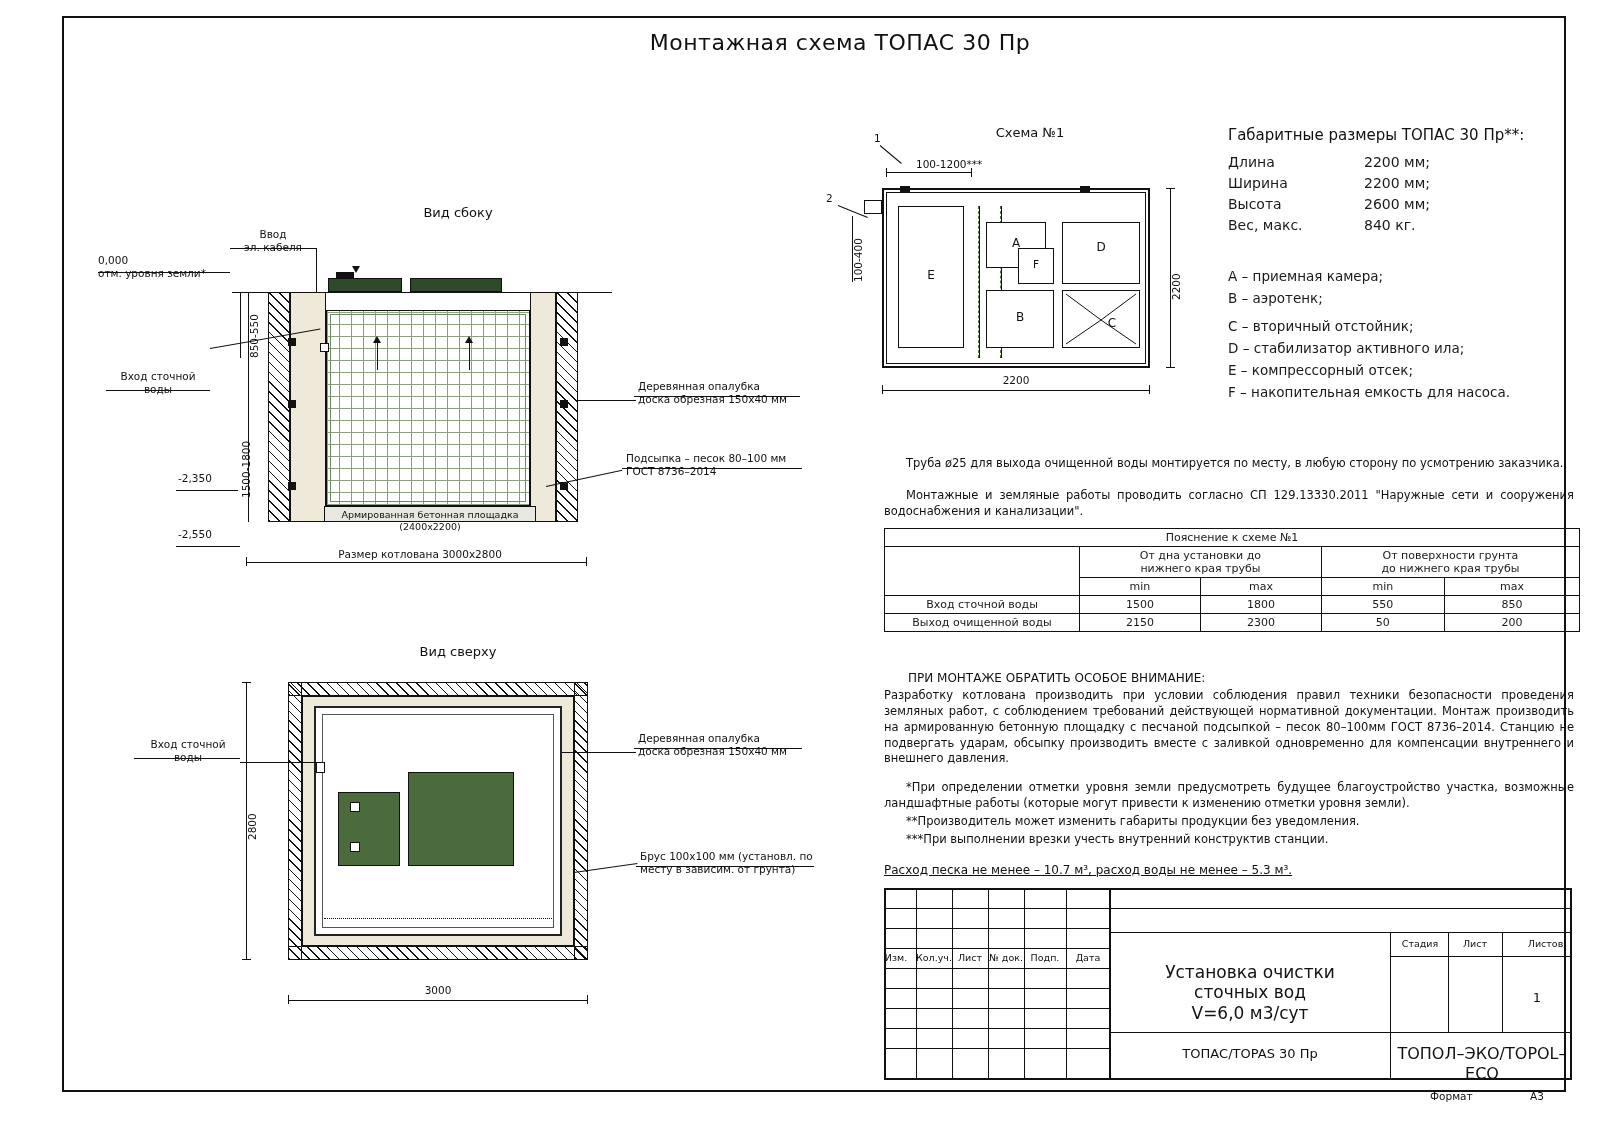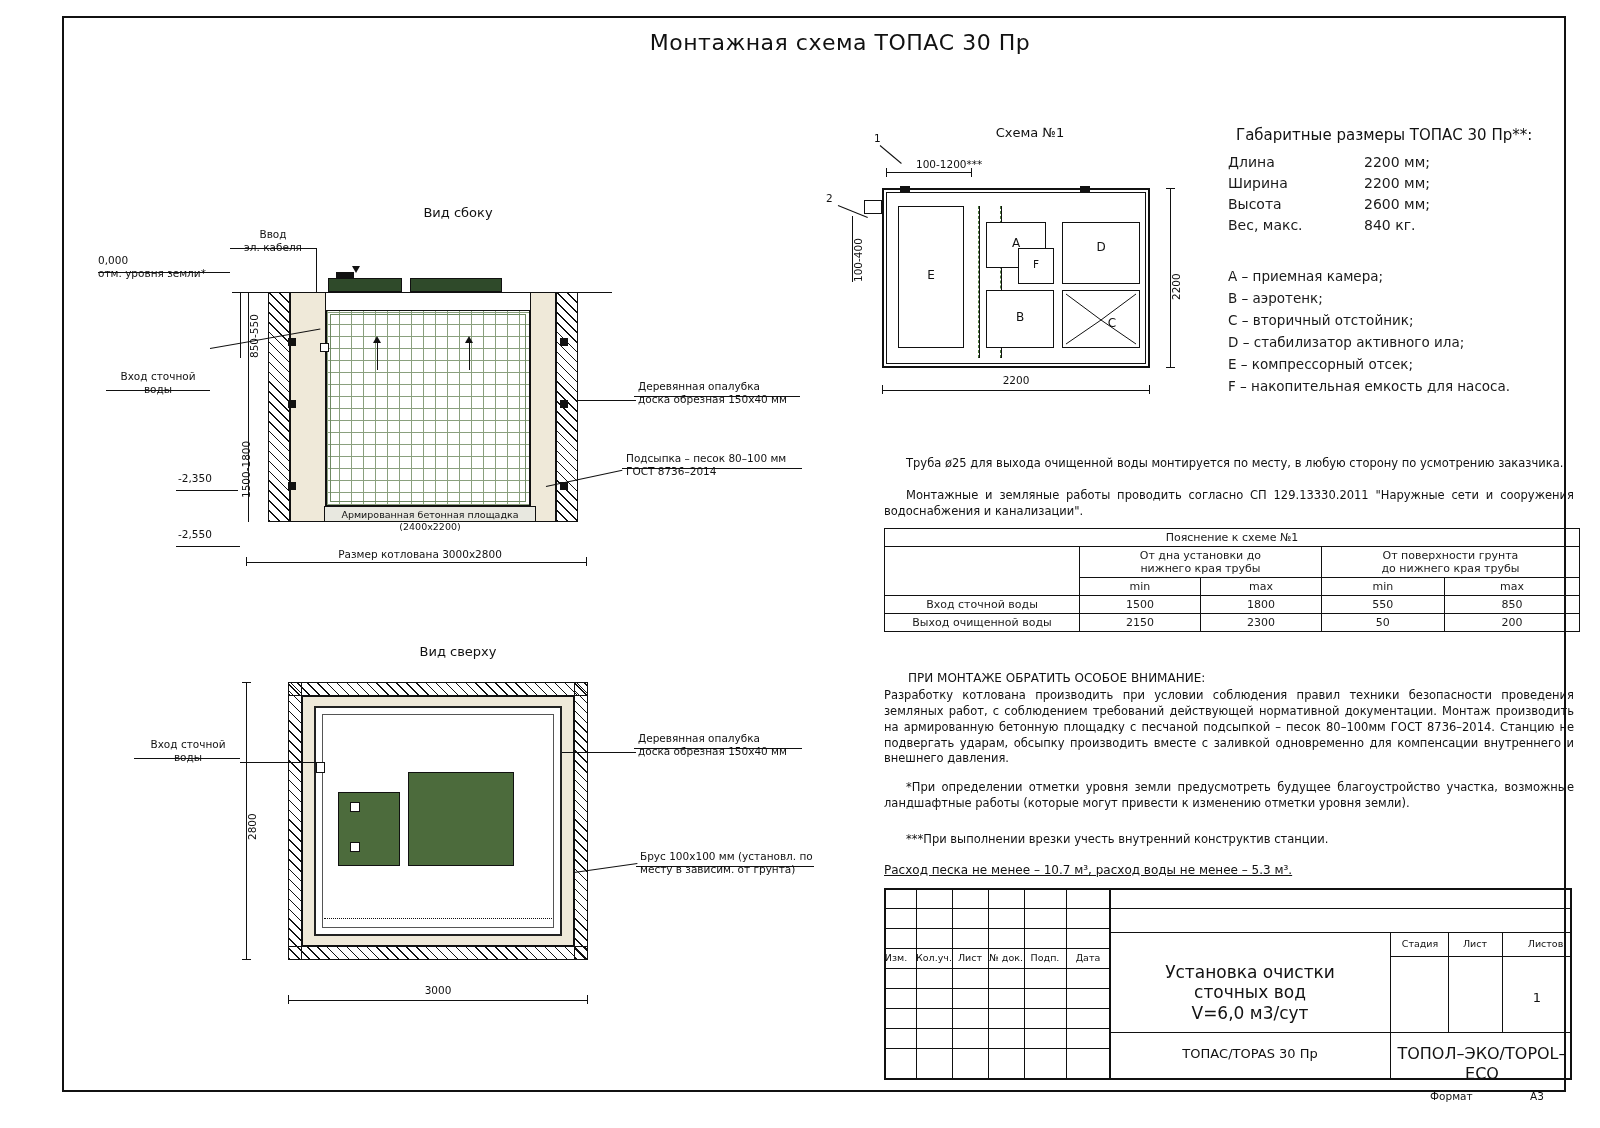--- a/index.html
+++ b/index.html
@@ -211,21 +211,21 @@
   <div class="line v1" style="left:1170px;top:188px;height:180px;"></div>
   <div class="tick" style="left:1166px;top:188px;width:9px;height:1px;"></div>
   <div class="tick" style="left:1166px;top:367px;width:9px;height:1px;"></div>
   <div class="lbl sm vert" style="left:1170px;top:300px;">2200</div>
 
   <div class="line h1" style="left:882px;top:390px;width:268px;"></div>
   <div class="tick" style="left:882px;top:385px;"></div>
   <div class="tick" style="left:1149px;top:385px;"></div>
   <div class="lbl sm c" style="left:966px;top:374px;width:100px;background:#fff;">2200</div>
 
-  <div class="lbl big" style="left:1228px;top:126px;width:350px;margin-left:8px;">Габаритные размеры ТОПАС 30 Пр**:</div>
+  <div class="lbl big" style="left:1228px;top:126px;width:350px;">Габаритные размеры ТОПАС 30 Пр**:</div>
 
   <div style="position:absolute;left:1228px;top:154px;">
     <div style="display:flex;">
         <div style="width:136px;font-size:14px;">Длина</div>
         <div style="font-size:14px;">2200 мм;</div>
       </div>
     <div style="display:flex;margin-top:5px;">
         <div style="width:136px;font-size:14px;">Ширина</div>
         <div style="font-size:14px;">2200 мм;</div>
       </div>
@@ -234,21 +234,21 @@
         <div style="font-size:14px;">2600 мм;</div>
       </div>
     <div style="display:flex;margin-top:5px;">
         <div style="width:136px;font-size:14px;">Вес, макс.</div>
         <div style="font-size:14px;">840 кг.</div>
       </div>
   </div>
 
   <div style="position:absolute;left:1228px;top:268px;">
     <div style="font-size:13.5px;margin-bottom:6px;">A – приемная камера;</div>
-    <div style="font-size:13.5px;margin-bottom:6px;">B – аэротенк;</div>
+    <div style="font-size:13.5px;margin-bottom:12px;">B – аэротенк;</div>
     <div style="font-size:13.5px;margin-bottom:6px;">C – вторичный отстойник;</div>
     <div style="font-size:13.5px;margin-bottom:6px;">D – стабилизатор активного ила;</div>
     <div style="font-size:13.5px;margin-bottom:6px;">E – компрессорный отсек;</div>
     <div style="font-size:13.5px;margin-bottom:6px;">F – накопительная емкость для насоса.</div>
   </div>
 
   <div class="para" style="left:884px;top:456px;width:690px;text-indent:22px;">Труба ø25 для выхода очищенной воды монтируется по месту, в любую сторону по усмотрению заказчика.</div>
   <div class="para" style="left:884px;top:488px;width:690px;text-indent:22px;">Монтажные и земляные работы проводить согласно СП 129.13330.2011 "Наружные сети и сооружения водоснабжения и канализации".</div>
 
   <table class="tbl" style="left:884px;top:528px;width:696px;">
@@ -282,20 +282,21 @@
       <td>2300</td>
       <td>50</td>
       <td>200</td>
     </tr>
   </tbody>
     </table>
 
   <div class="para" style="left:908px;top:670px;width:660px;font-size:12px;">ПРИ МОНТАЖЕ ОБРАТИТЬ ОСОБОЕ ВНИМАНИЕ:</div>
   <div class="para" style="left:884px;top:688px;width:690px;">Разработку котлована производить при условии соблюдения правил техники безопасности проведения земляных работ, с соблюдением требований действующей нормативной документации. Монтаж производить на армированную бетонную площадку с песчаной подсыпкой – песок 80–100мм ГОСТ 8736–2014. Станцию не подвергать ударам, обсыпку производить вместе с заливкой одновременно для компенсации внутреннего и внешнего давления.</div>
   <div class="para" style="left:884px;top:780px;width:690px;text-indent:22px;">*При определении отметки уровня земли предусмотреть будущее благоустройство участка, возможные ландшафтные работы (которые могут привести к изменению отметки уровня земли).</div>
+  <div class="para" style="left:884px;top:814px;width:690px;text-indent:22px;">**Производитель может изменить габариты продукции без уведомления.</div>
   <div class="para" style="left:884px;top:832px;width:690px;text-indent:22px;">***При выполнении врезки учесть внутренний конструктив станции.</div>
   <div class="para u" style="left:884px;top:862px;width:690px;font-size:12px;">Расход песка не менее – 10.7 м³, расход воды не менее – 5.3 м³.</div>
 
   <div class="box" style="left:884px;top:888px;width:688px;height:192px;border:2px solid #111;"></div>
 
   <div class="box" style="left:884px;top:888px;width:226px;height:192px;border:1px solid #111;"></div>
   <div class="line h1" style="left:884px;top:908px;width:226px;"></div>
   <div class="line h1" style="left:884px;top:928px;width:226px;"></div>
   <div class="line h1" style="left:884px;top:948px;width:226px;"></div>
   <div class="line h1" style="left:884px;top:968px;width:226px;"></div>

